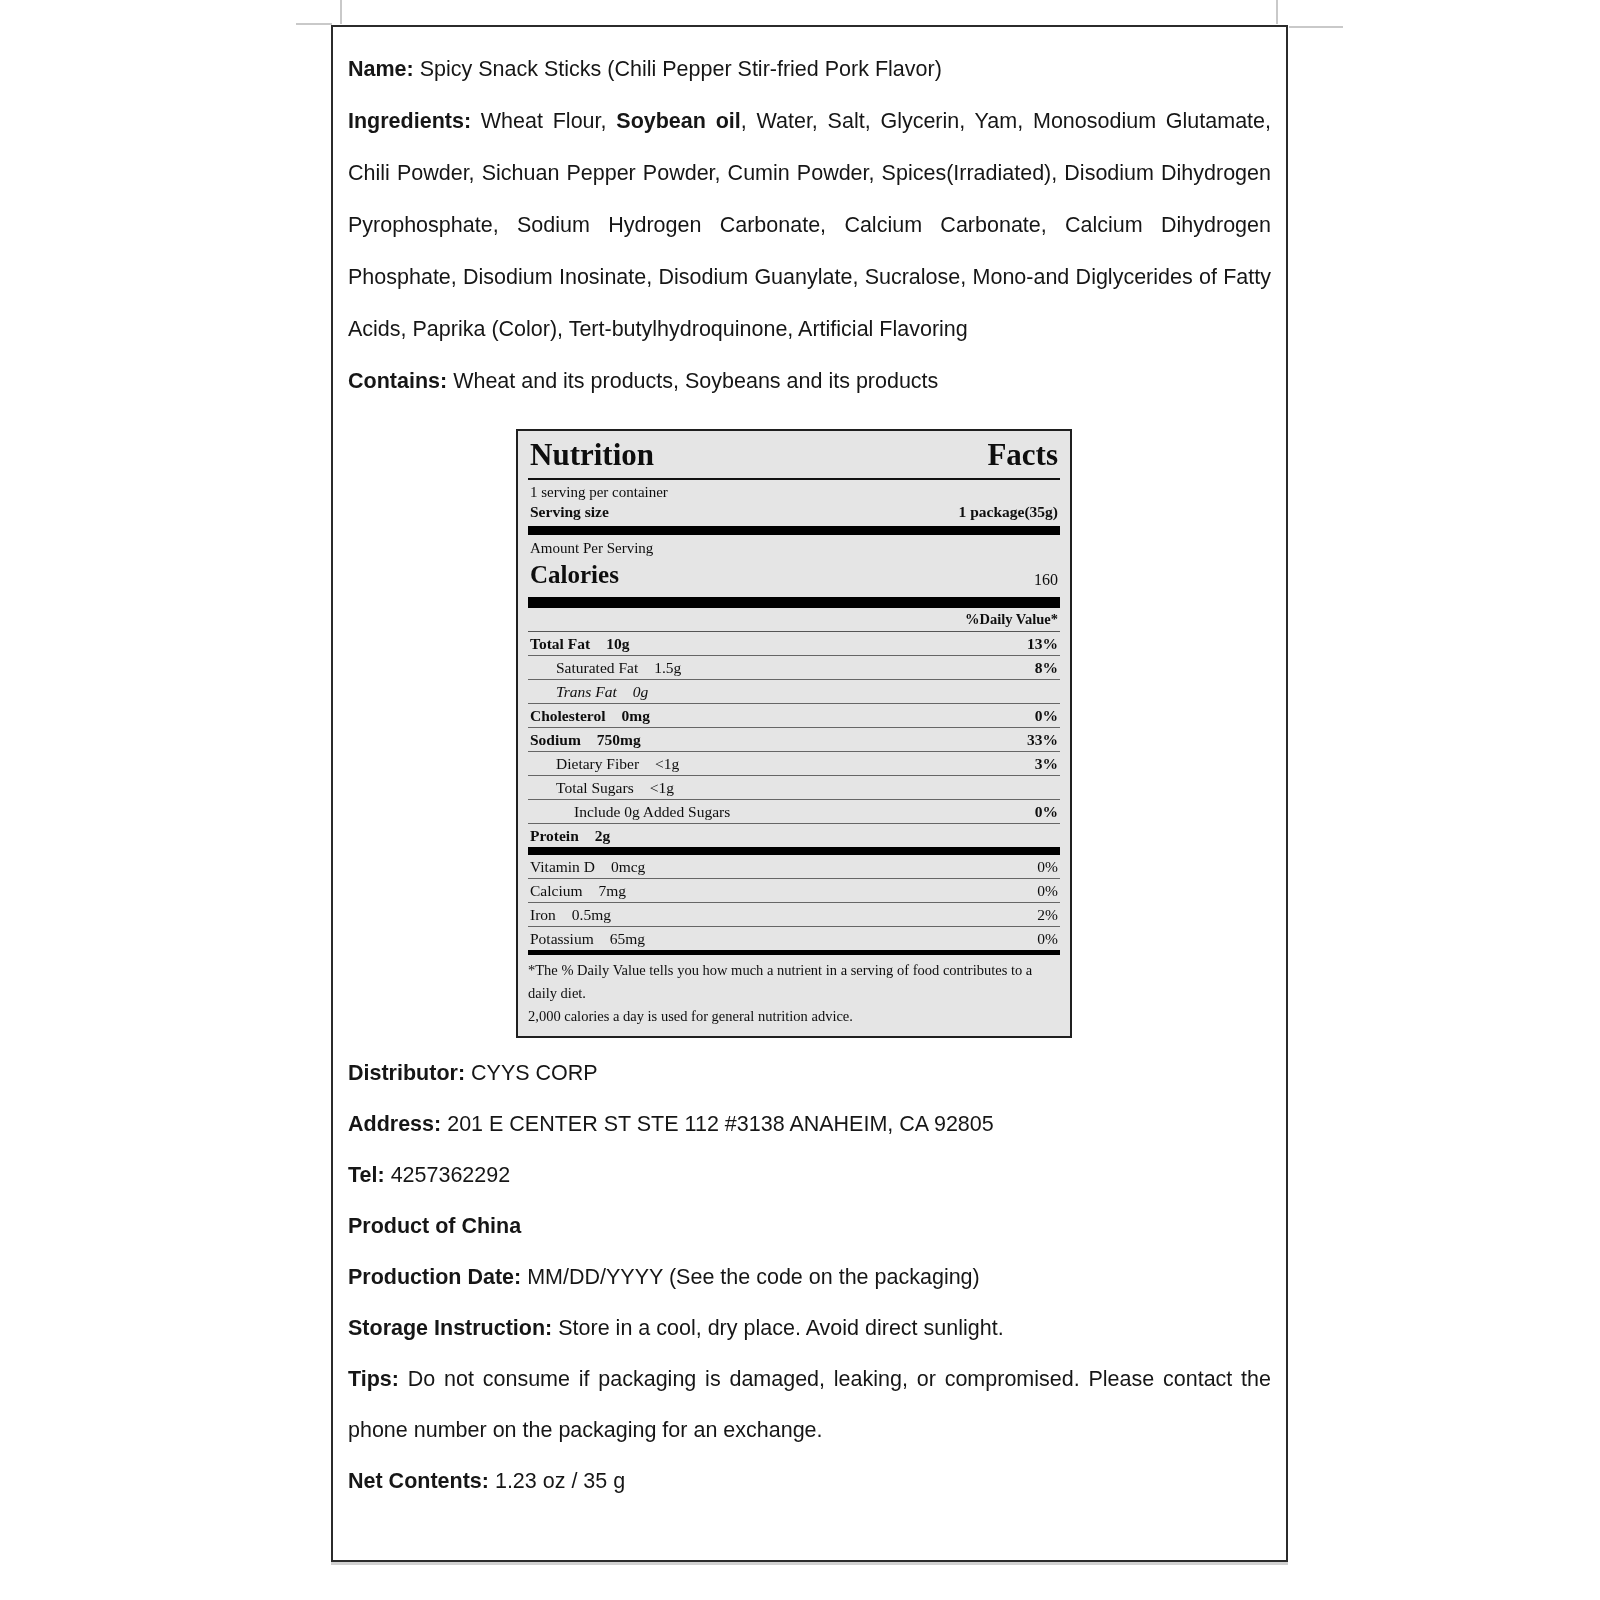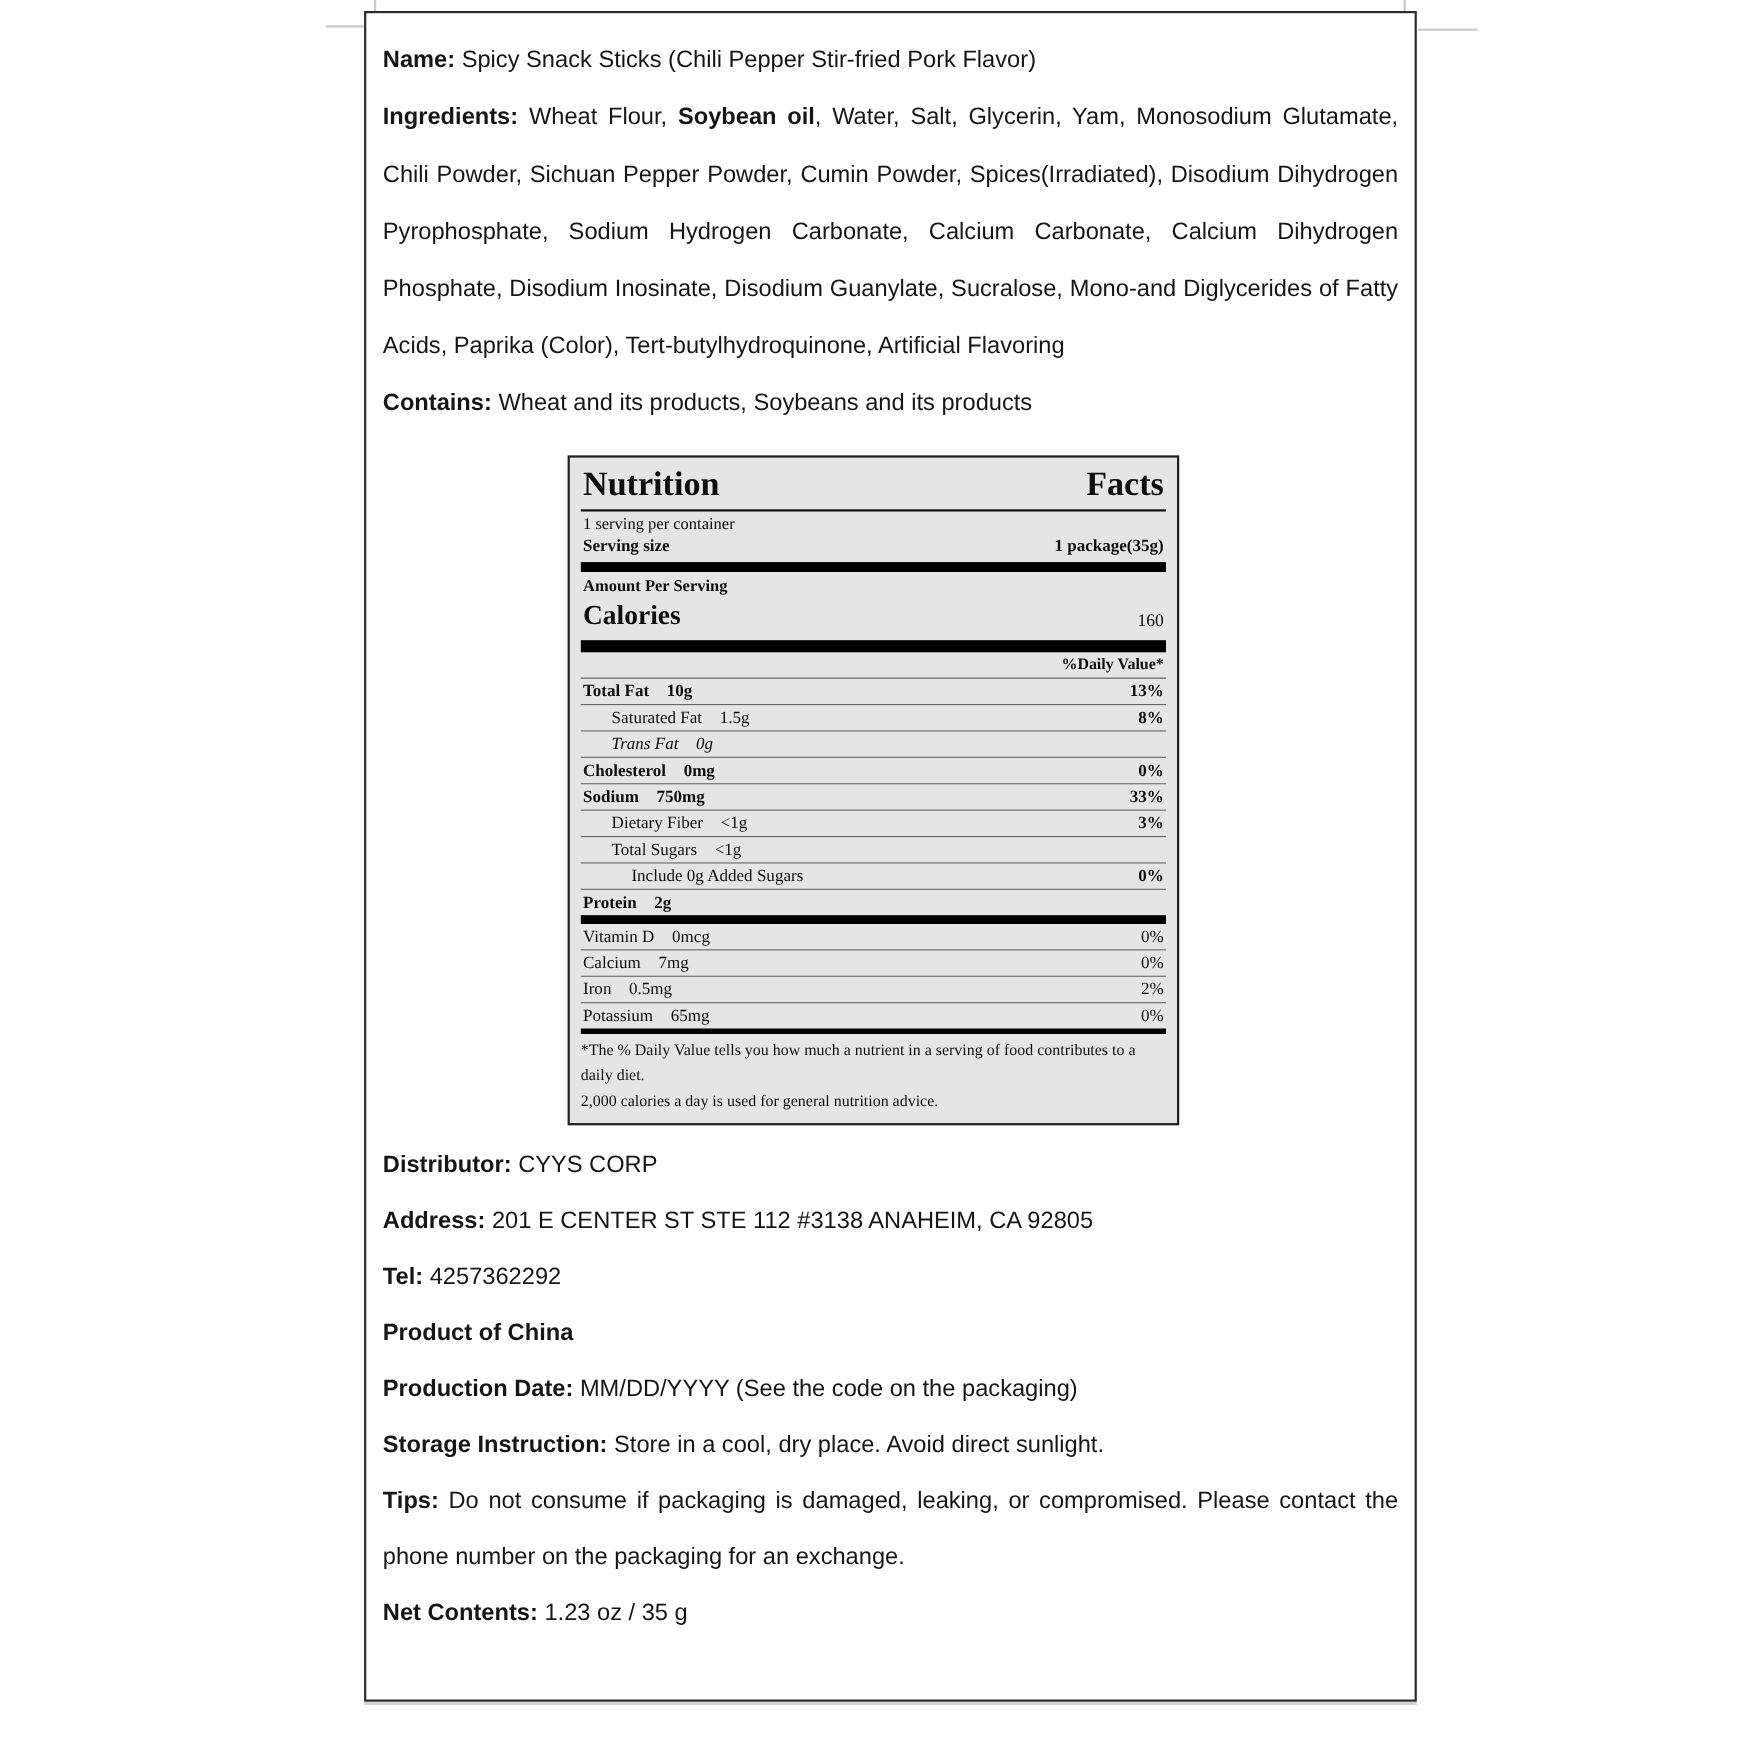--- a/index.html
+++ b/index.html
@@ -7,21 +7,21 @@
               font-family:"Liberation Sans", sans-serif; color:#161616; }
   .sheet { position:absolute; left:0; top:0; width:1600px; height:1600px; background:#fff; }
 
   
   .mark { position:absolute; background:#c9c9c9; }
   .mark-h-left  { left:296px;  top:23px; width:36px; height:2px; }
   .mark-v-left  { left:340px;  top:0;    width:2px;  height:24px; }
   .mark-v-right { left:1276px; top:0;    width:2px;  height:24px; }
   .mark-h-right { left:1289px; top:26px; width:54px; height:2px; }
 
-  .label-box { position:absolute; left:331px; top:10px; width:957px; height:1537px;
+  .label-box { position:absolute; left:331px; top:25px; width:957px; height:1537px;
                background:#fff; border:2px solid #2b2b2b; padding:16px 15px 0 15px;
                box-shadow:0 3px 0 rgba(0,0,0,0.18); overflow:hidden; }
 
   .line { font-size:21.5px; line-height:52px; color:#161616; }
   .line.justify { text-align:justify; }
   .lbl { font-weight:bold; }
   .boldseg { font-weight:bold; }
   .botline { line-height:51px; }
 
   
@@ -29,21 +29,21 @@
         background:#e5e5e5; padding:4px 10px 6px 10px;
         font-family:"Liberation Serif", serif; color:#0e0e0e; }
   .nf-header { display:flex; justify-content:space-between; align-items:baseline;
                font-weight:bold; font-size:31px; padding:2px 2px 5px 2px;
                border-bottom:2px solid #111; }
   .nf-serv1 { font-size:15px; padding:4px 2px 0 2px; }
   .nf-serv2 { display:flex; justify-content:space-between; font-weight:bold;
               font-size:15.5px; padding:2px 2px 5px 2px; }
   .nf-bar { background:#000; }
   .bar-a { height:9px; } .bar-b { height:11px; } .bar-c { height:8px; } .bar-d { height:5px; }
-  .nf-aps { font-weight:bold; font-size:15px; padding:5px 2px 2px 2px; }
+  .nf-aps { font-weight:normal; font-size:15px; padding:5px 2px 2px 2px; }
   .nf-cal { display:flex; justify-content:space-between; align-items:flex-end; padding:2px 2px 8px 2px; }
   .nf-cal .cl { font-weight:bold; font-size:25px; }
   .nf-cal .cv { font-size:16px; }
   .nf-dvh { text-align:right; font-weight:bold; font-size:14.5px; padding:3px 2px; border-bottom:1px solid #555; }
   .nf-row { display:flex; align-items:center; font-size:15.5px; padding:2.5px 2px; border-bottom:1px solid #666; }
   .nf-row .amt { margin-left:16px; }
   .nf-row.tight .amt { margin-left:6px; }
   .nf-row .dv { margin-left:auto; font-weight:bold; }
   .nf-row.b .nm, .nf-row.b .amt { font-weight:bold; }
   .nf-row.i1 { padding-left:28px; }

